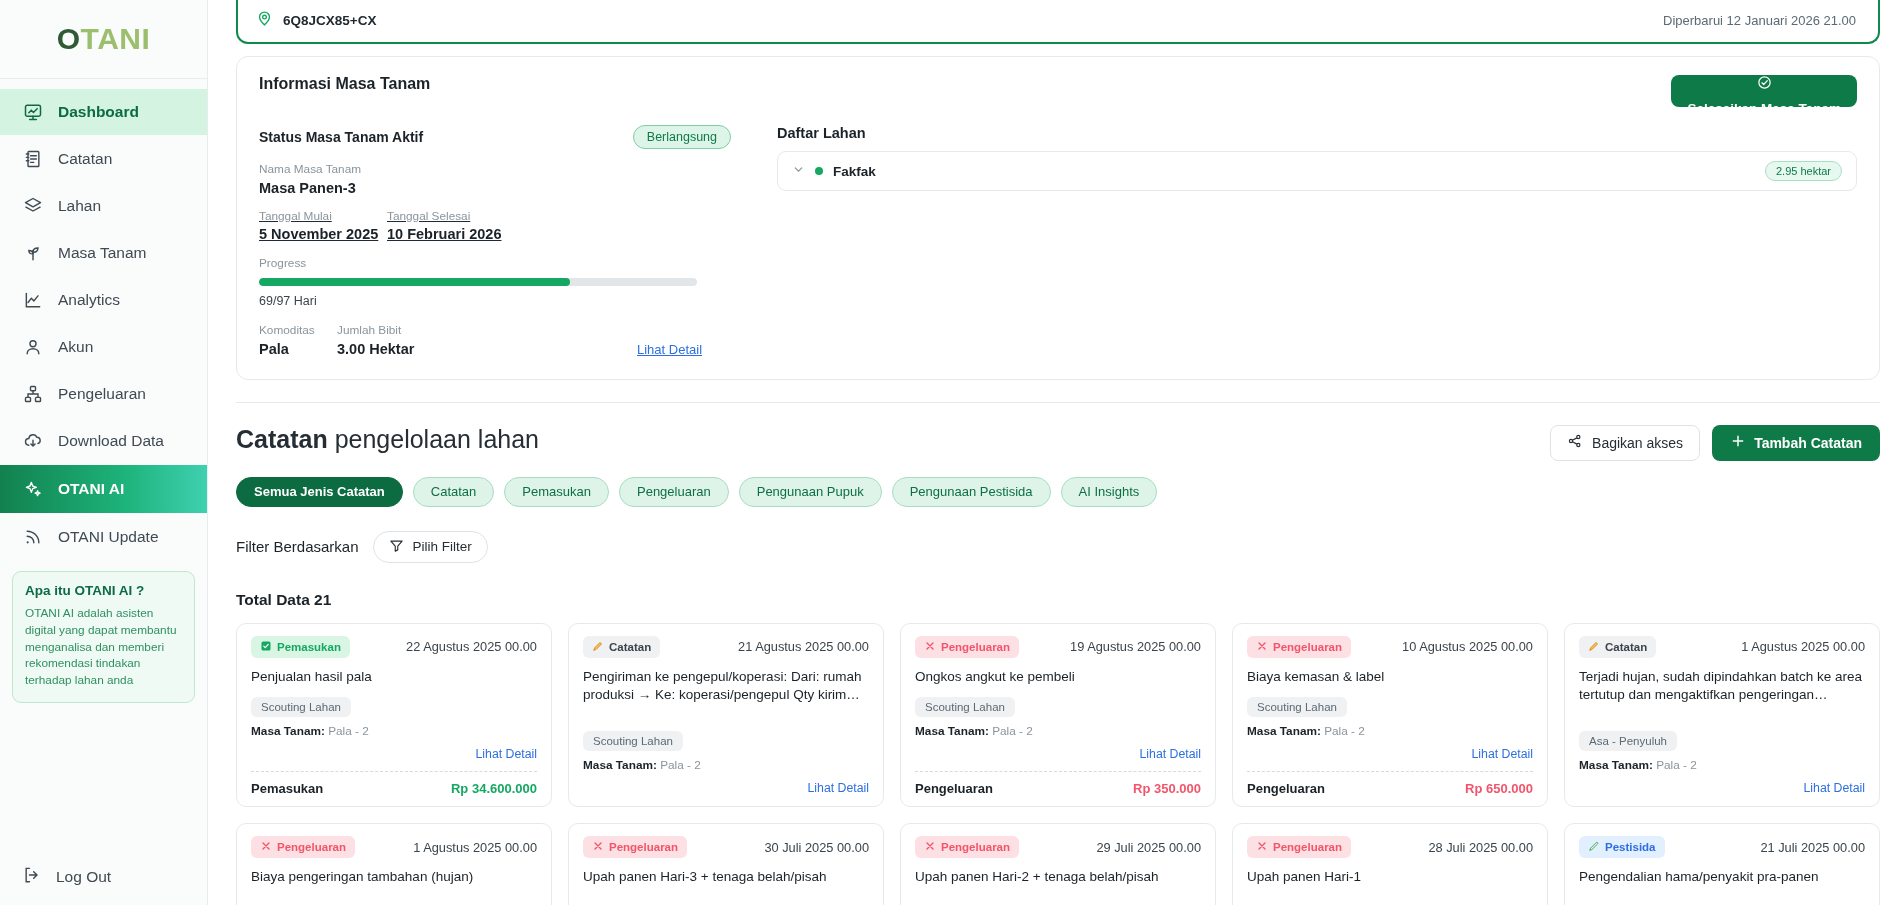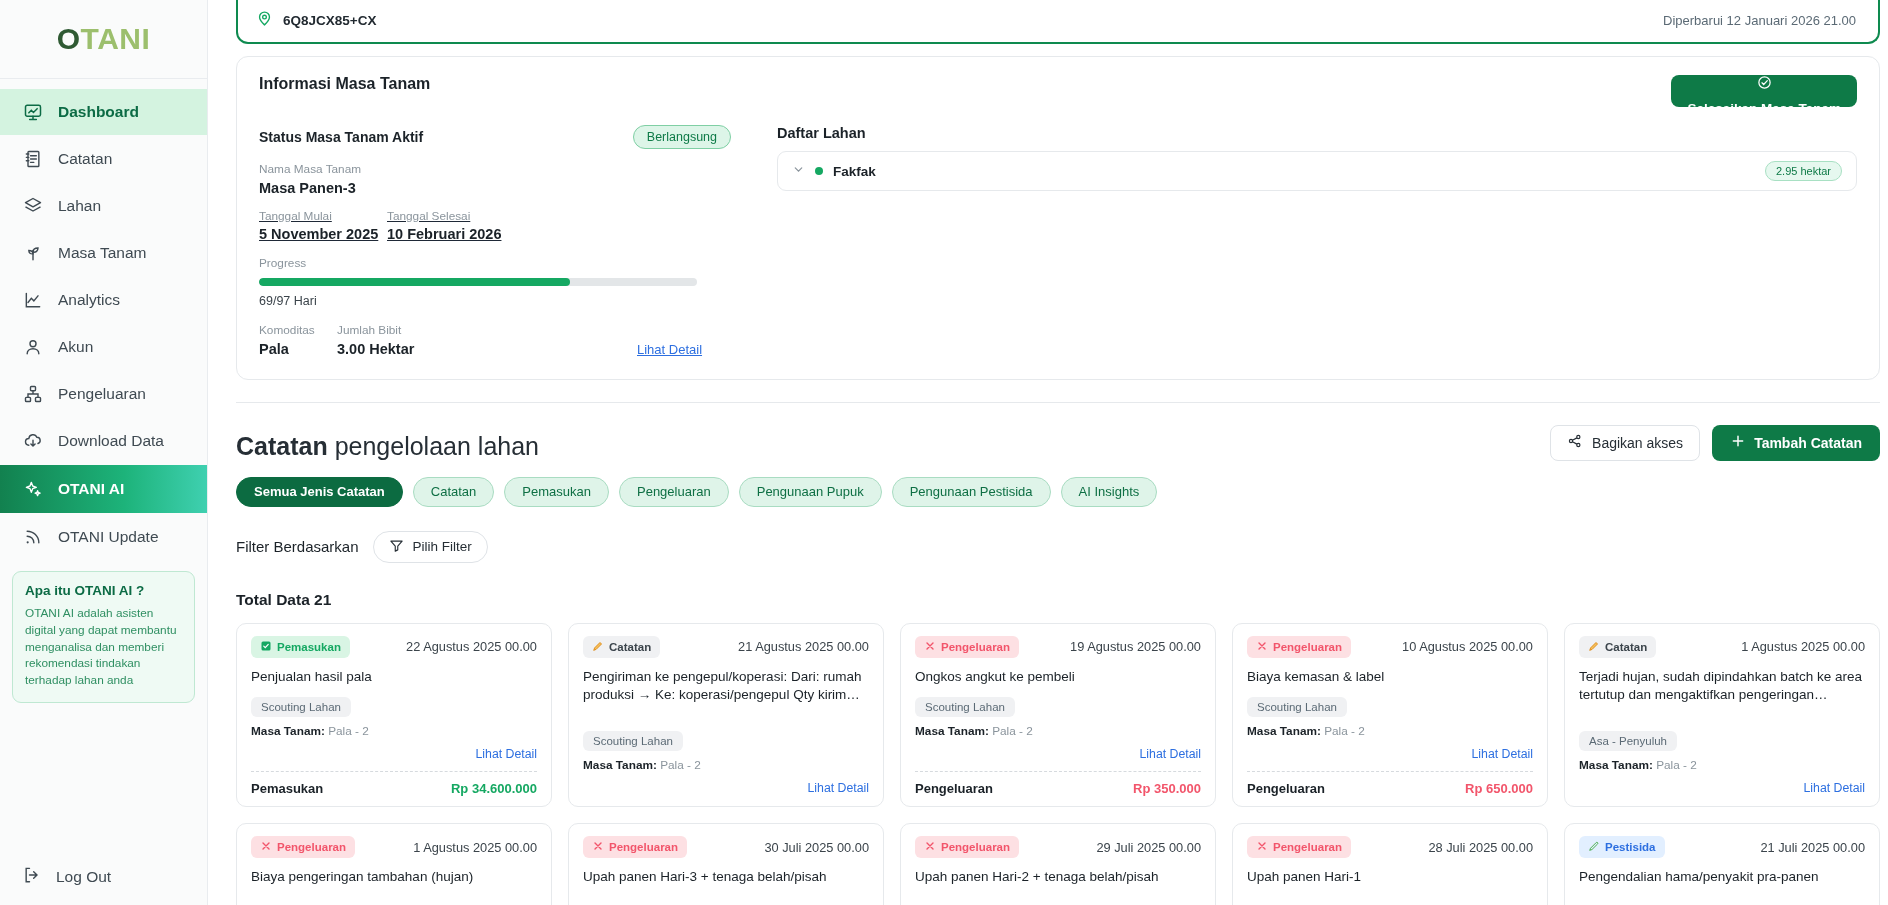--- a/index.html
+++ b/index.html
@@ -133,21 +133,21 @@
   .lahan-name { font-size: 13.5px; font-weight: 700; color: #1b2228; }
   .dot-green { width: 8px; height: 8px; border-radius: 50%; background: #15a862; }
   .badge-ha {
     margin-left: auto; border: 1px solid #a8e0c3; background: #e6f8ef; color: #0e7a47;
     border-radius: 14px; padding: 3px 10px; font-size: 11px;
   }
 
   hr.sep { border: none; border-top: 1px solid #e6e9ec; margin: 22px 0 0 0; }
 
   
-  .cat-head { display: flex; align-items: flex-end; justify-content: space-between; margin-top: 22px; }
+  .cat-head { display: flex; align-items: flex-start; justify-content: space-between; margin-top: 22px; }
   .cat-title { font-size: 25px; color: #262e35; }
   .cat-title b { font-weight: 700; }
   .cat-title span { font-weight: 400; }
   .cat-actions { display: flex; gap: 12px; }
   .btn-share {
     background: #fff; border: 1px solid #dfe3e7; border-radius: 8px; height: 36px;
     padding: 0 16px; font-size: 14px; color: #262e35; display: inline-flex;
     align-items: center; gap: 9px; cursor: pointer; font-family: inherit;
   }
   .btn-add {

